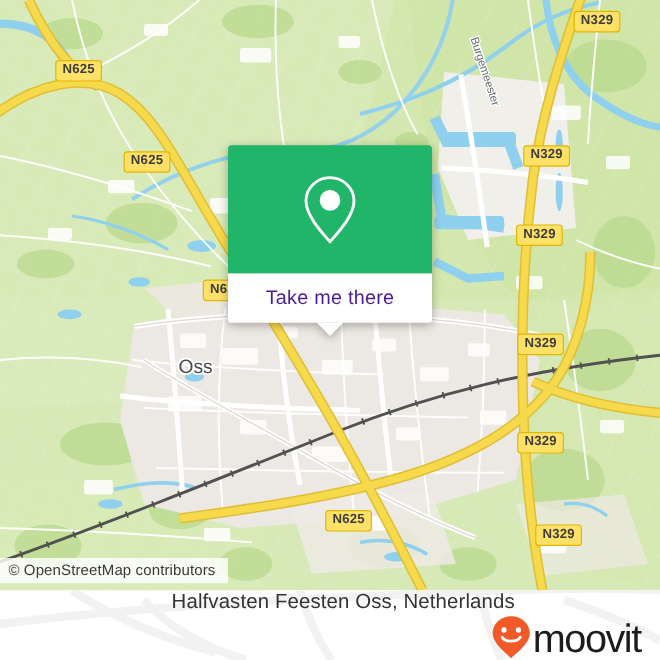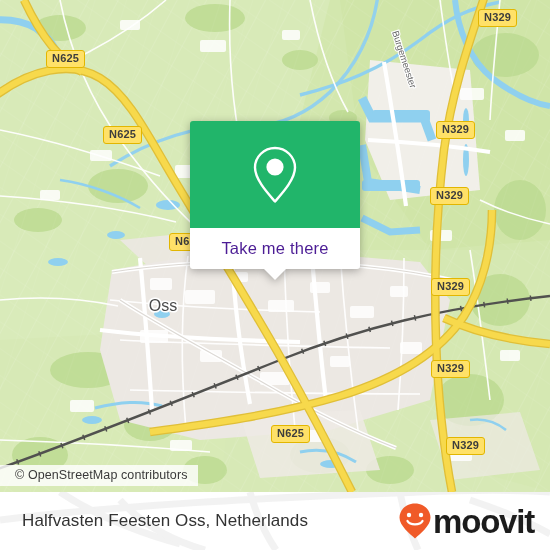--- a/index.html
+++ b/index.html
@@ -13,21 +13,21 @@
   #app{position:relative;width:550px;height:550px;overflow:hidden;}
 
   
   #map{position:absolute;left:0;top:0;width:550px;height:492px;overflow:hidden;background:#e9f0d9;}
   #map svg{display:block;width:550px;height:492px;}
 
   
   #attrib{
     position:absolute;left:0;top:465px;
     background:rgba(255,255,255,0.82);
-    padding:3px 10px 4px 15px;
+    padding:3px 10px 4px 7px;
     font-size:12.5px;color:#3a3a3a;
     letter-spacing:.1px;
     white-space:nowrap;
     z-index:30;
   }
 
   
   #callout{
     position:absolute;left:190px;top:121px;width:170px;
     z-index:40;
@@ -56,35 +56,36 @@
     border-right:11px solid transparent;
     border-top:11px solid #ffffff;
   }
 
   
   #footer{
     position:absolute;left:0;top:492px;width:550px;height:58px;
     background:#ffffff;
     display:flex;align-items:center;
     overflow:hidden;
+    flex-direction:column;
   }
   #footer-bgmap{position:absolute;left:0;top:-492px;width:550px;height:550px;opacity:.18;pointer-events:none;}
   #footer-title{
     position:relative;z-index:2;
     margin-left:22px;
     font-size:17px;color:#333333;letter-spacing:.1px;white-space:nowrap;
   }
   #footer-logo{
     position:relative;z-index:2;
     margin-left:auto;margin-right:16px;
     display:flex;align-items:center;gap:1px;
   }
   #logo-word{
     font-size:33px;color:#1c1c1c;letter-spacing:-1.2px;
-    font-weight:bold;line-height:1;
+    font-weight:normal;line-height:1;
   }
 </style>
 </head>
 <body>
 
 <div id="app">
 
   <div id="map">
     <svg viewBox="0 0 550 492" xmlns="http://www.w3.org/2000/svg">
       <defs>

